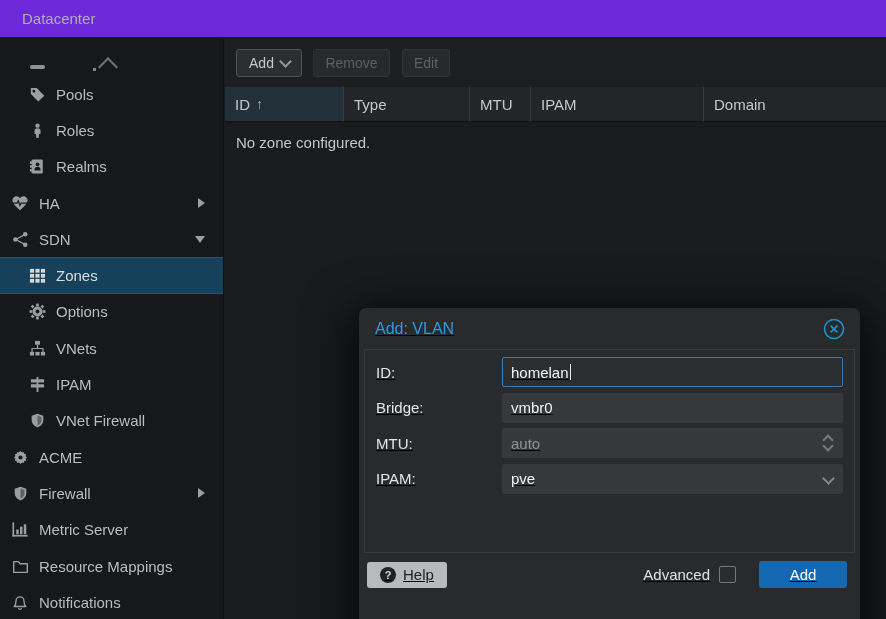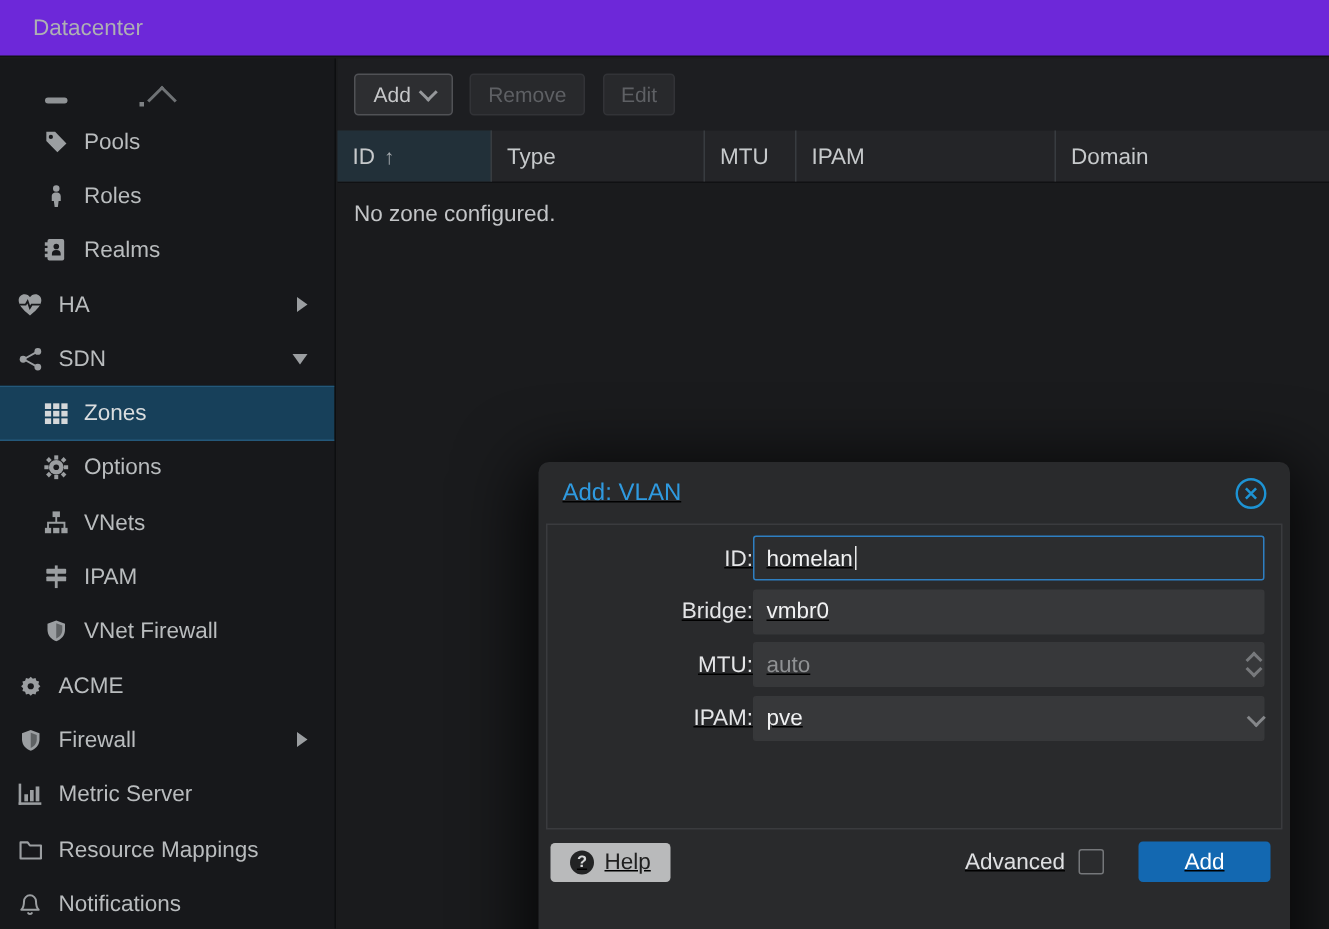--- a/index.html
+++ b/index.html
@@ -66,21 +66,21 @@
 
   
   .dialog { position:absolute; left:359px; top:308px; width:501px; height:363px;
             background:#292a2c; border-radius:7px;
             box-shadow:0 10px 45px 10px rgba(0,0,0,0.75);text-decoration:underline; }
   .dlg-header { height:41px; display:flex; align-items:center; padding:0 14px 0 16px; }
   .dlg-title { font-size:16px; color:#2f9ae0; }
   .dlg-close { margin-left:auto; width:24px; height:24px; cursor:pointer; }
   .dlg-body { margin:0 5px; height:204px; border:1px solid #3a3b3e;
               padding:9px 11px 0 11px; background:#292a2c; }
-  .frow { display:flex; align-items:center; height:26px; margin-bottom:9.5px;text-align:right; }
+  .frow { display:flex; align-items:center; height:26px; margin-bottom:9.5px; }
   .flabel { width:126px; font-size:15px; color:#e4e5e7; flex:none; }
   .fctrl { flex:1; height:26px; background:#37383a; border:1px solid #37383a;
            border-radius:2px; display:flex; align-items:center; padding:14px 8px;
            font-size:15px; color:#f1f2f3; position:relative; cursor:text; }
   .fctrl.focused { background:#2c2d2f; border:1px solid #2e7fc2; }
   .fctrl .placeholder { color:#8f9193; }
   .text-caret { width:1px; height:16px; background:#e8e9ea; margin-left:1px; }
   .chev-down { position:absolute; right:9px; top:9px; width:9px; height:9px; cursor:pointer; }
   .chev-down::before { content:""; position:absolute; width:7px; height:7px;
       border-right:2px solid #85878a; border-bottom:2px solid #85878a; transform:rotate(45deg); }
@@ -320,25 +320,25 @@
   <div class="toolbar">
     <div class="tbtn add">
       <span>Add</span>
       <span class="dd-caret"></span>
     </div>
     <div class="tbtn disabled remove" aria-disabled="true">Remove</div>
     <div class="tbtn disabled edit" aria-disabled="true">Edit</div>
   </div>
 
   <div class="grid-header">
-    <div class="gh-cell sorted" style="width:103px">
+    <div class="gh-cell sorted" style="width:119px">
       <span>ID</span>
       <span class="sort-arrow">↑</span>
     </div>
-    <div class="gh-cell" style="width:142px">Type</div>
+    <div class="gh-cell" style="width:126px">Type</div>
     <div class="gh-cell" style="width:61px">MTU</div>
     <div class="gh-cell" style="width:173px">IPAM</div>
     <div class="gh-cell last" style="flex:1">Domain</div>
   </div>
 
   <div class="grid-empty">No zone configured.</div>
 </div>
 
 <div class="dialog">
   <div class="dlg-header">

